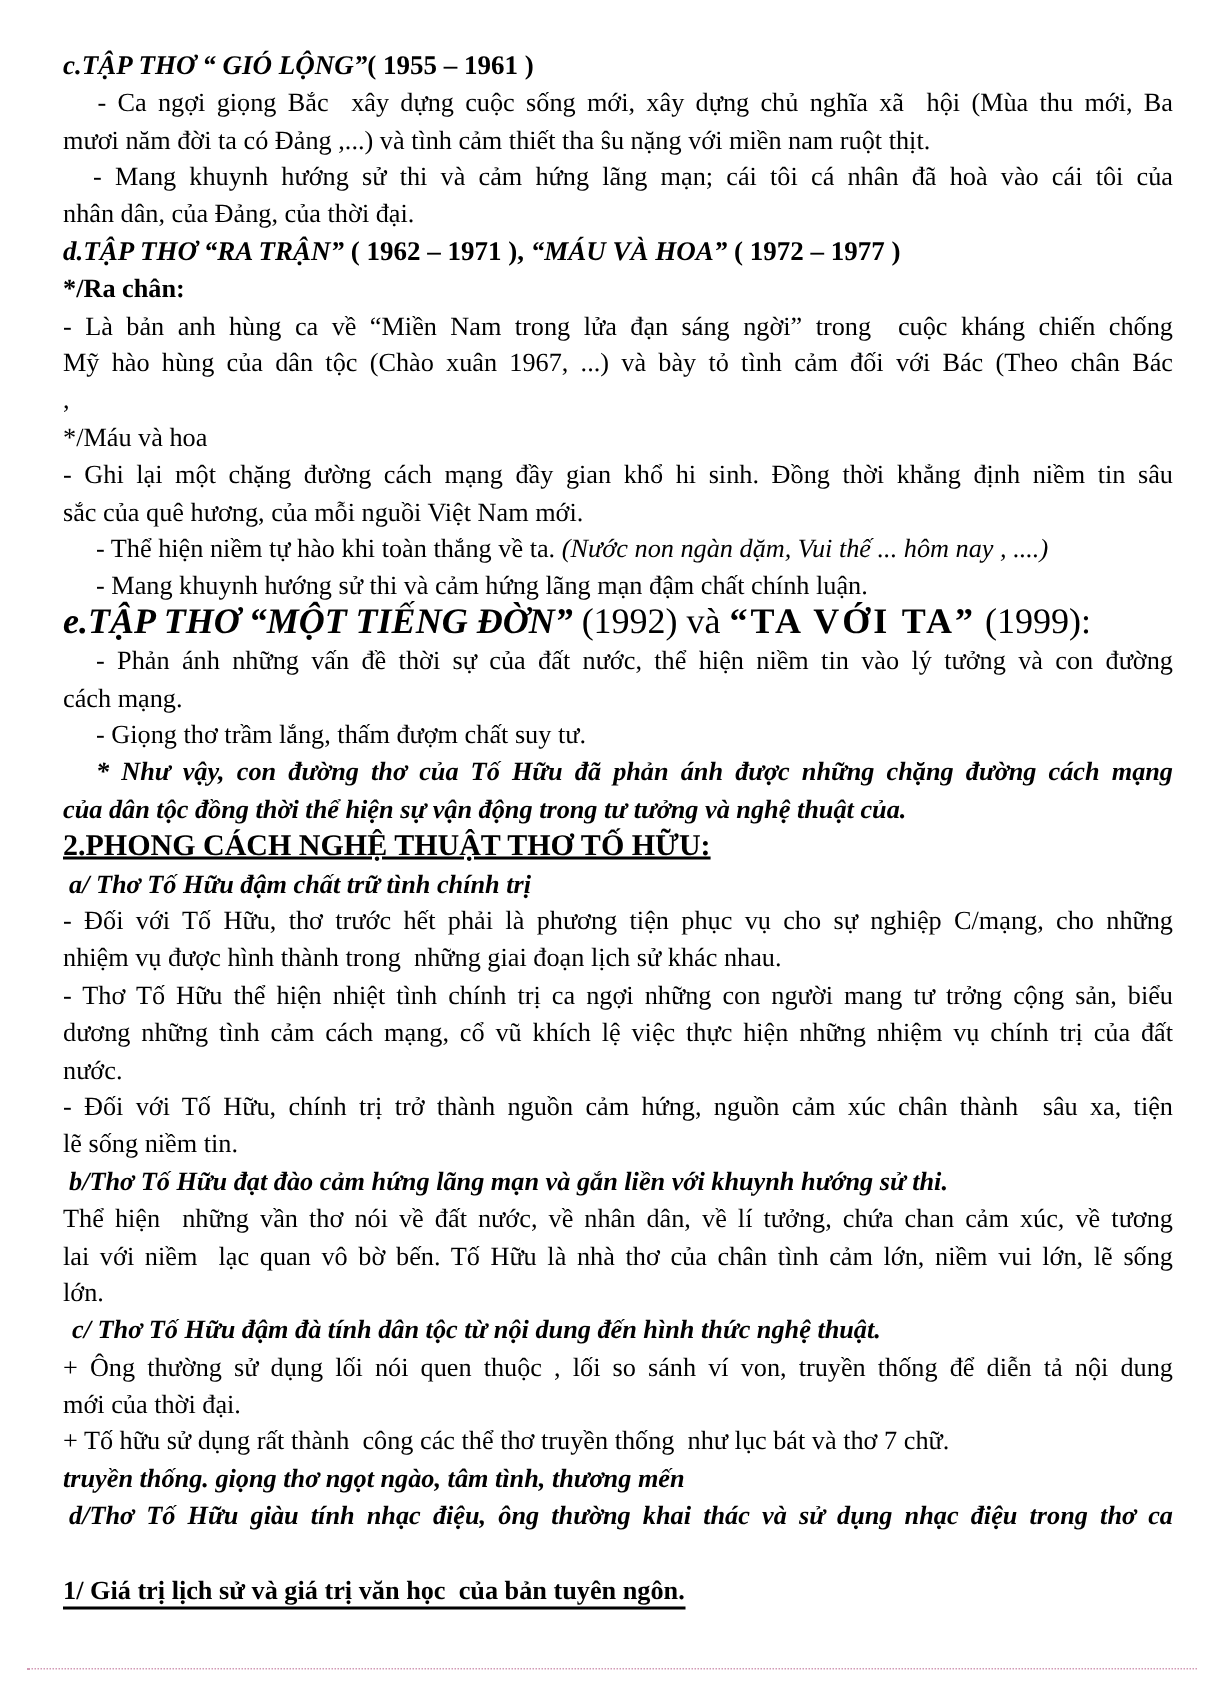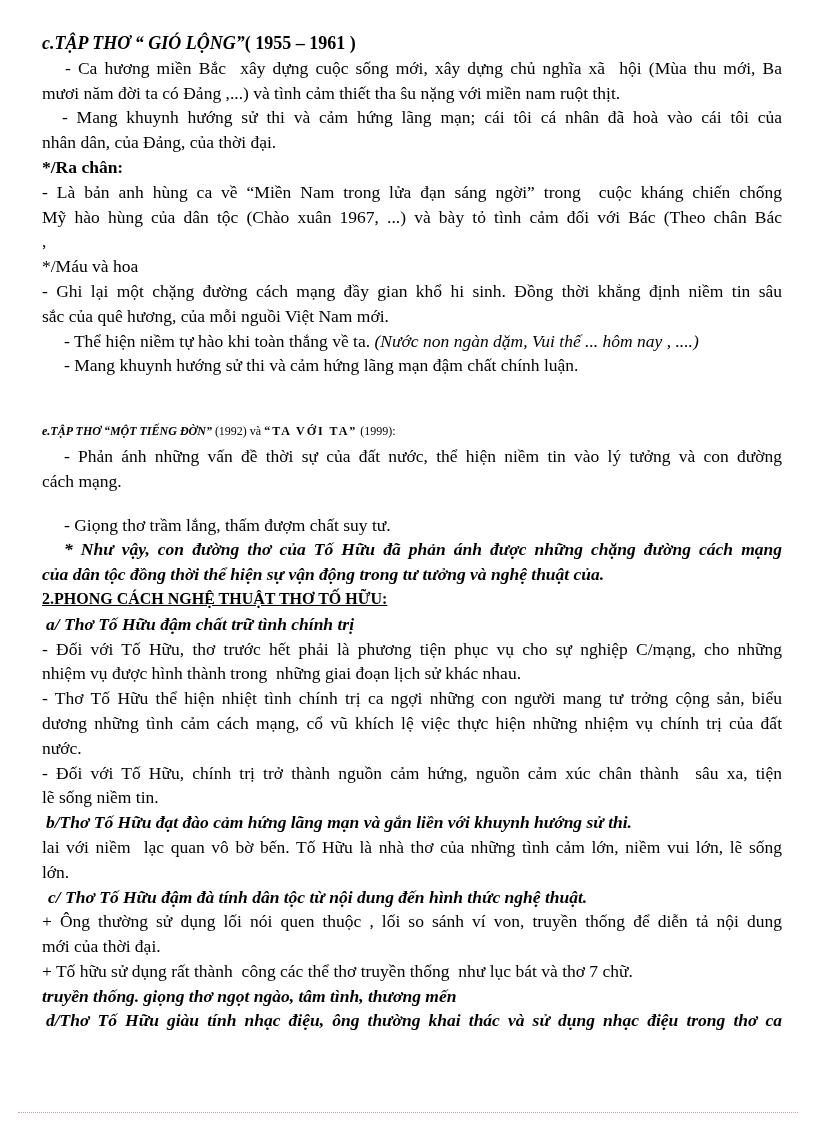--- a/index.html
+++ b/index.html
@@ -49,53 +49,56 @@
     right:18px;
     border-top:1.5px dotted #d29ab5;
   }
 </style>
 </head>
 <body>
 
 <div class="page">
   <div class="doc">
       <div class="line" style="font-size: 18px;"><span class="b i">c.TẬP THƠ “ GIÓ LỘNG”</span><span class="b">( 1955 – 1961 )</span></div>
-      <div class="line jl" style="text-indent: 23px;"><span>- Ca hương miền Bắc  xây dựng cuộc sống mới, xây dựng chủ nghĩa xã  hội (Mùa thu mới, Ba</span></div>
+      <div class="line jl" style="text-indent: 23px;"><span>- Ca ngợi giọng Bắc  xây dựng cuộc sống mới, xây dựng chủ nghĩa xã  hội (Mùa thu mới, Ba</span></div>
       <div class="line"><span>mươi năm đời ta có Đảng ,...) và tình cảm thiết tha ŝu nặng với miền nam ruột thịt.</span></div>
       <div class="line jl" style="text-indent: 20px;"><span>- Mang khuynh hướng sử thi và cảm hứng lãng mạn; cái tôi cá nhân đã hoà vào cái tôi của</span></div>
       <div class="line"><span>nhân dân, của Đảng, của thời đại.</span></div>
+      <div class="line" style="font-size: 18px;"><span class="b i">d.TẬP THƠ “RA TRẬN”</span><span class="b"> ( 1962 – 1971 ), </span><span class="b i">“MÁU VÀ HOA”</span><span class="b"> ( 1972 – 1977 )</span></div>
       <div class="line"><span class="b">*/Ra chân:</span></div>
       <div class="line jl"><span>- Là bản anh hùng ca về “Miền Nam trong lửa đạn sáng ngời” trong  cuộc kháng chiến chống</span></div>
       <div class="line jl"><span>Mỹ hào hùng của dân tộc (Chào xuân 1967, ...) và bày tỏ tình cảm đối với Bác (Theo chân Bác</span></div>
       <div class="line"><span>,</span></div>
       <div class="line"><span>*/Máu và hoa</span></div>
       <div class="line jl"><span>- Ghi lại một chặng đường cách mạng đầy gian khổ hi sinh. Đồng thời khẳng định niềm tin sâu</span></div>
       <div class="line"><span>sắc của quê hương, của mỗi nguồi Việt Nam mới.</span></div>
       <div class="line" style="text-indent: 22px;"><span>- Thể hiện niềm tự hào khi toàn thắng về ta. </span><span class="i">(Nước non ngàn dặm, Vui thế ... hôm nay , ....)</span></div>
       <div class="line" style="text-indent: 22px;"><span>- Mang khuynh hướng sử thi và cảm hứng lãng mạn đậm chất chính luận.</span></div>
-      <div class="line" style="font-size: 12px; margin-top: 41px;"><span class="b i">e.TẬP THƠ “MỘT TIẾNG ĐỜN”</span><span> (1992) và </span><span class="b w">“TA VỚI TA”</span><span> (1999):</span></div>
+      <div class="line" style="font-size: 24px;"><span class="b i">e.TẬP THƠ “MỘT TIẾNG ĐỜN”</span><span> (1992) và </span><span class="b w">“TA VỚI TA”</span><span> (1999):</span></div>
       <div class="line jl" style="text-indent: 22px;"><span>- Phản ánh những vấn đề thời sự của đất nước, thể hiện niềm tin vào lý tưởng và con đường</span></div>
       <div class="line"><span>cách mạng.</span></div>
-      <div class="line" style="text-indent: 22px; margin-top: 19px;"><span>- Giọng thơ trầm lắng, thấm đượm chất suy tư.</span></div>
+      <div class="line" style="text-indent: 22px;"><span>- Giọng thơ trầm lắng, thấm đượm chất suy tư.</span></div>
       <div class="line jl" style="text-indent: 22px;"><span class="b i">* Như vậy, con đường thơ của Tố Hữu đã phản ánh được những chặng đường cách mạng</span></div>
       <div class="line"><span class="b i">của dân tộc đồng thời thể hiện sự vận động trong tư tưởng và nghệ thuật của.</span></div>
-      <div class="line" style="font-size: 16px;"><span class="b u">2.PHONG CÁCH NGHỆ THUẬT THƠ TỐ HỮU:</span></div>
+      <div class="line" style="font-size: 20px;"><span class="b u">2.PHONG CÁCH NGHỆ THUẬT THƠ TỐ HỮU:</span></div>
       <div class="line" style="text-indent: 4px;"><span class="b i">a/ Thơ Tố Hữu đậm chất trữ tình chính trị</span></div>
       <div class="line jl"><span>- Đối với Tố Hữu, thơ trước hết phải là phương tiện phục vụ cho sự nghiệp C/mạng, cho những</span></div>
       <div class="line"><span>nhiệm vụ được hình thành trong  những giai đoạn lịch sử khác nhau.</span></div>
       <div class="line jl"><span>- Thơ Tố Hữu thể hiện nhiệt tình chính trị ca ngợi những con người mang tư trởng cộng sản, biểu</span></div>
       <div class="line jl"><span>dương những tình cảm cách mạng, cổ vũ khích lệ việc thực hiện những nhiệm vụ chính trị của đất</span></div>
       <div class="line"><span>nước.</span></div>
       <div class="line jl"><span>- Đối với Tố Hữu, chính trị trở thành nguồn cảm hứng, nguồn cảm xúc chân thành  sâu xa, tiện</span></div>
       <div class="line"><span>lẽ sống niềm tin.</span></div>
       <div class="line" style="text-indent: 4px;"><span class="b i">b/Thơ Tố Hữu đạt đào cảm hứng lãng mạn và gắn liền với khuynh hướng sử thi.</span></div>
-      <div class="line jl"><span>lai với niềm  lạc quan vô bờ bến. Tố Hữu là nhà thơ của những tình cảm lớn, niềm vui lớn, lẽ sống</span></div>
+      <div class="line jl"><span>Thể hiện  những vần thơ nói về đất nước, về nhân dân, về lí tưởng, chứa chan cảm xúc, về tương</span></div>
+      <div class="line jl"><span>lai với niềm  lạc quan vô bờ bến. Tố Hữu là nhà thơ của chân tình cảm lớn, niềm vui lớn, lẽ sống</span></div>
       <div class="line"><span>lớn.</span></div>
       <div class="line" style="text-indent: 6px;"><span class="b i">c/ Thơ Tố Hữu đậm đà tính dân tộc từ nội dung đến hình thức nghệ thuật.</span></div>
       <div class="line jl"><span>+ Ông thường sử dụng lối nói quen thuộc , lối so sánh ví von, truyền thống để diễn tả nội dung</span></div>
       <div class="line"><span>mới của thời đại.</span></div>
       <div class="line"><span>+ Tố hữu sử dụng rất thành  công các thể thơ truyền thống  như lục bát và thơ 7 chữ.</span></div>
       <div class="line"><span class="b i">truyền thống. giọng thơ ngọt ngào, tâm tình, thương mến</span></div>
       <div class="line jl" style="text-indent: 4px;"><span class="b i">d/Thơ Tố Hữu giàu tính nhạc điệu, ông thường khai thác và sử dụng nhạc điệu trong thơ ca</span></div>
       <div class="line">&nbsp;</div>
+      <div class="line"><span class="b u2">1/ Giá trị lịch sử và giá trị văn học  của bản tuyên ngôn.</span></div>
     </div>
   <div class="page-break-line"></div>
 </div>
 
 </body></html>

